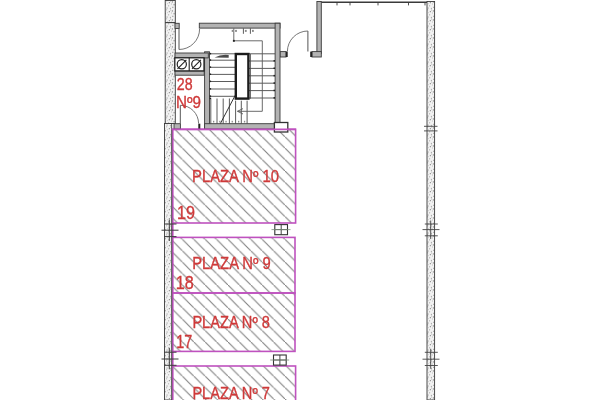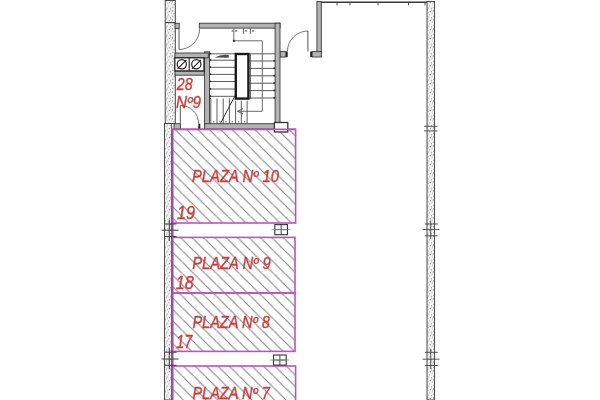--- a/index.html
+++ b/index.html
@@ -1,17 +1,17 @@
 <!DOCTYPE html>
 <html><head>
 <meta charset="utf-8">
 <style>
 html,body{margin:0;padding:0;background:#ffffff;}
 #c{position:relative;width:600px;height:400px;overflow:hidden;background:#fff;
-   font-family:"Liberation Sans", sans-serif;font-style:italic;}
+   font-family:"Liberation Sans", sans-serif;}
 svg{position:absolute;left:0;top:0;}
 </style>
 </head>
 <body>
 <div id="c">
 <svg width="600" height="400" viewBox="0 0 600 400">
 <defs>
   <pattern id="hatch" patternUnits="userSpaceOnUse" width="11.4" height="11.4">
     <path d="M-2,-2 L13.4,13.4" stroke="#818181" stroke-width="1.1" fill="none"></path>
   </pattern>

